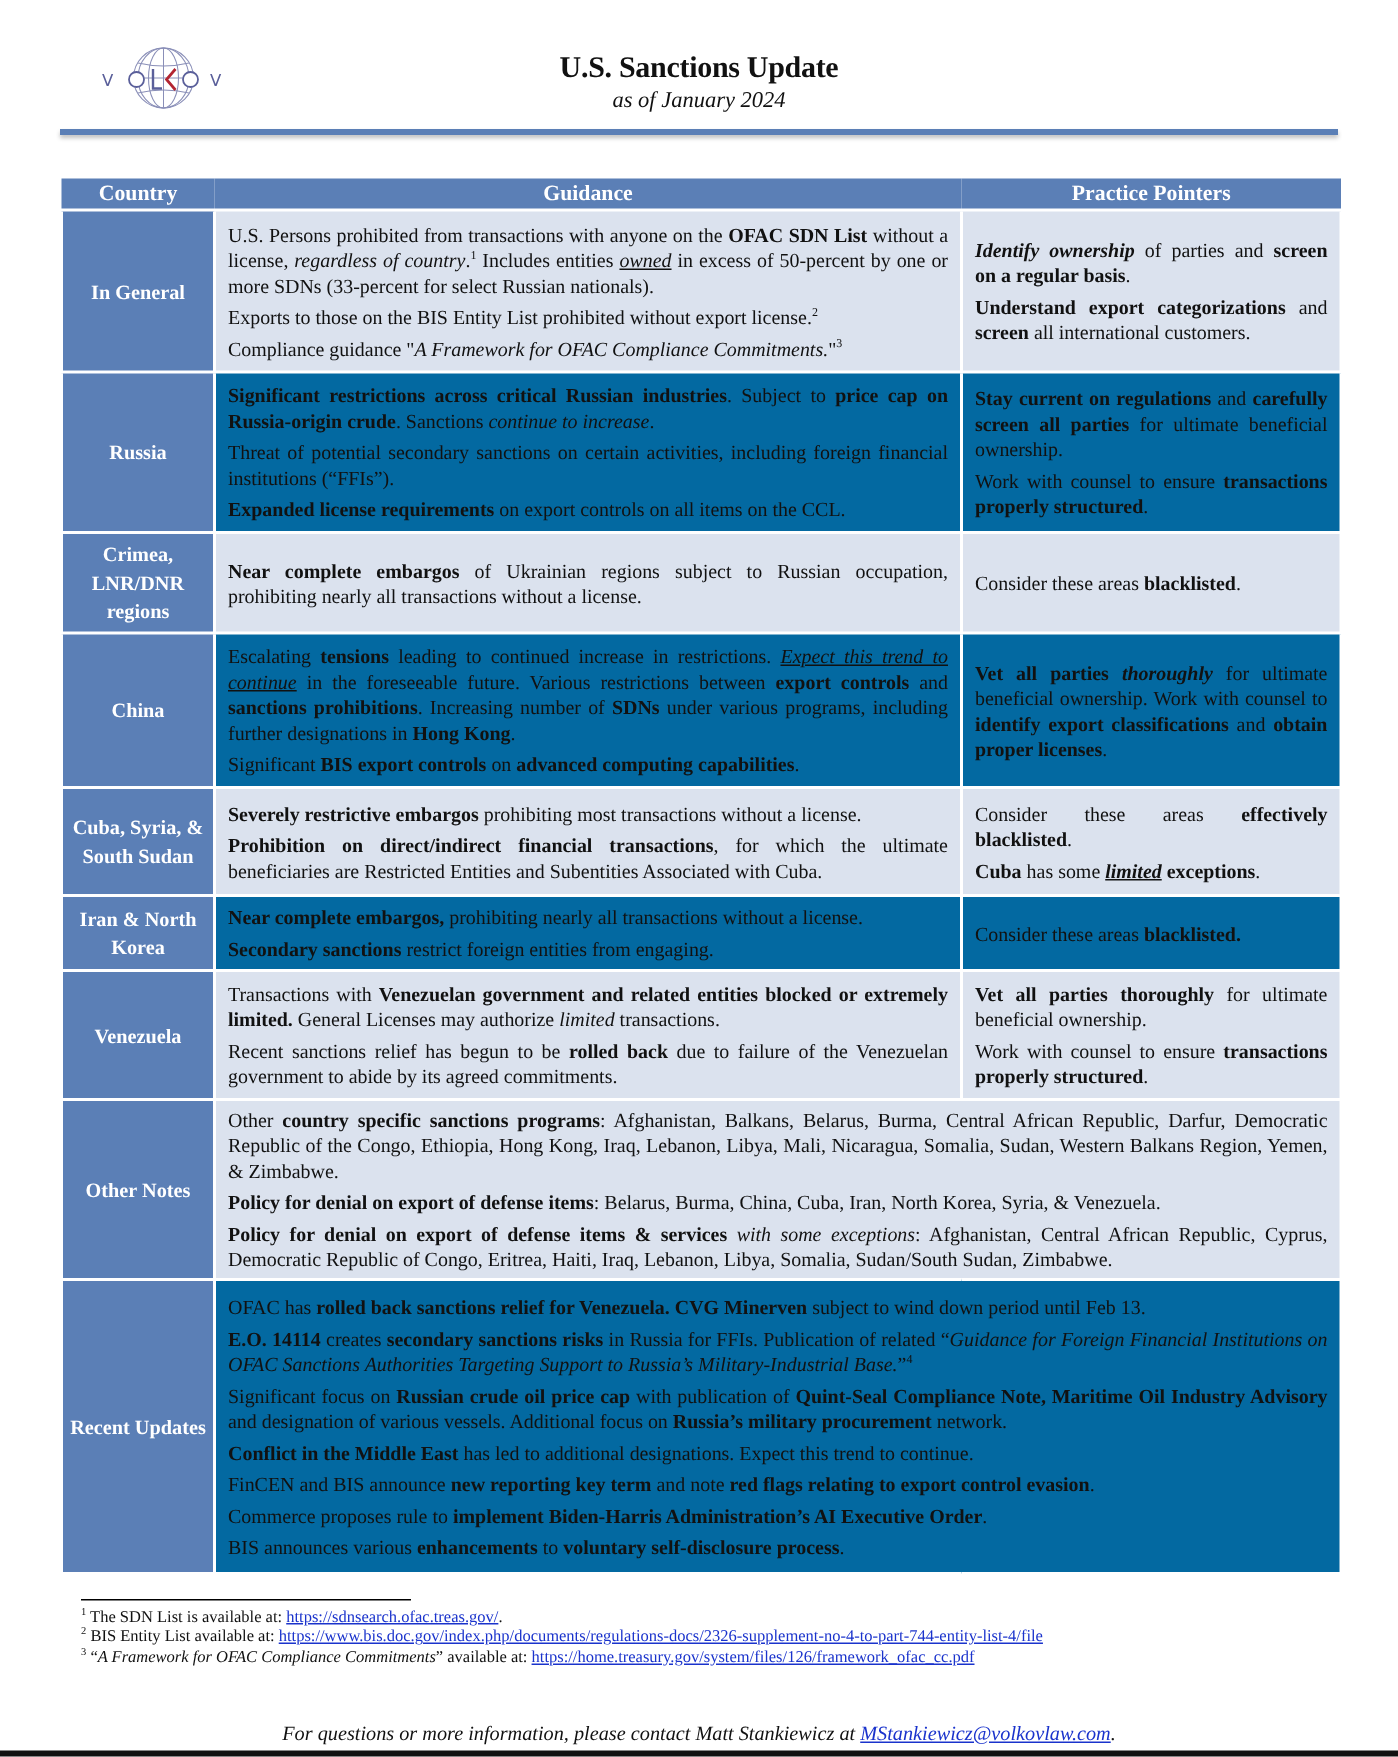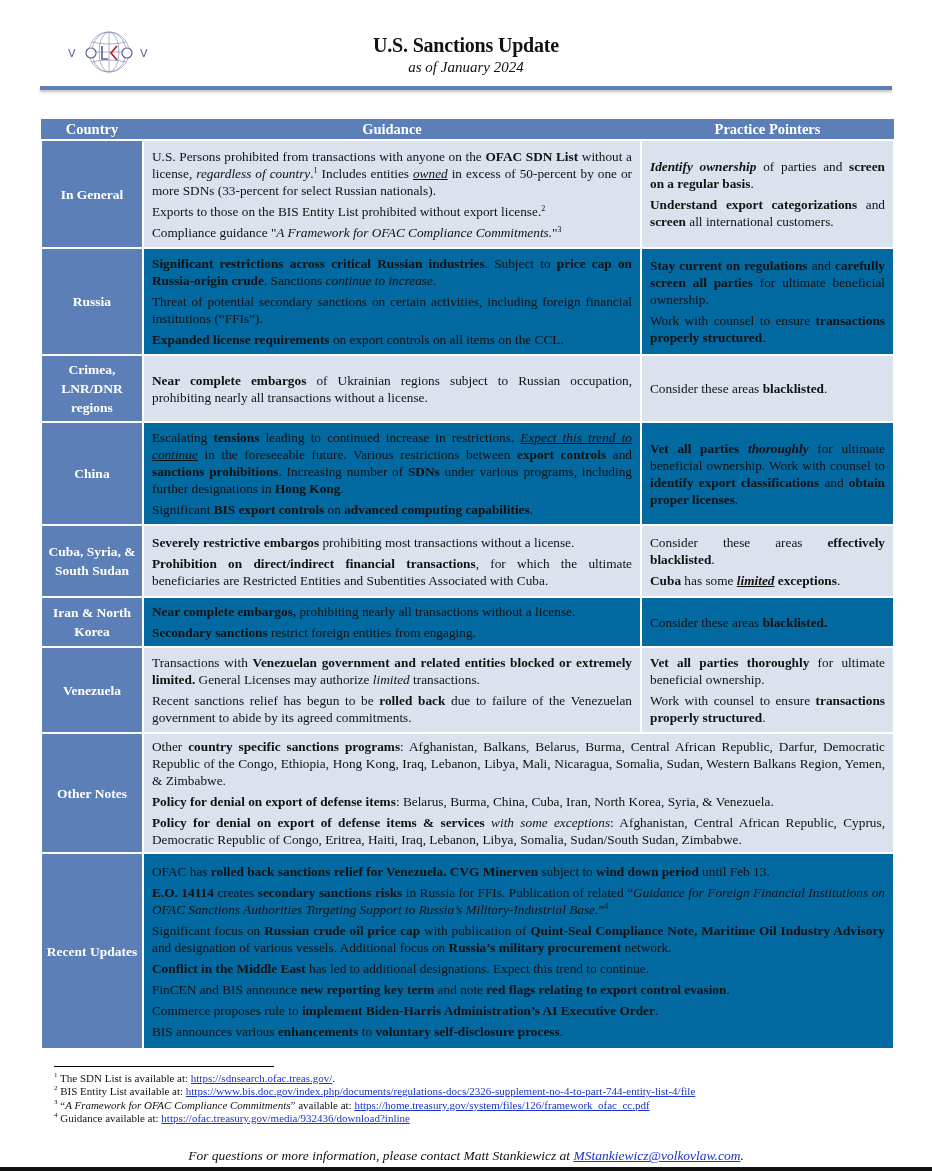--- a/index.html
+++ b/index.html
@@ -177,36 +177,35 @@
         <td class="country">Other Notes</td>
         <td class="g" colspan="2">
           <p><span>Other </span><span style="font-weight: bold;">country specific sanctions programs</span><span>: Afghanistan, Balkans, Belarus, Burma, Central African Republic, Darfur, Democratic Republic of the Congo, Ethiopia, Hong Kong, Iraq, Lebanon, Libya, Mali, Nicaragua, Somalia, Sudan, Western Balkans Region, Yemen, &amp; Zimbabwe.</span></p>
           <p><span style="font-weight: bold; margin-top: 24px;">Policy for denial on export of defense items</span><span>: Belarus, Burma, China, Cuba, Iran, North Korea, Syria, &amp; Venezuela.</span></p>
           <p><span style="font-weight: bold;">Policy for denial on export of defense items &amp; services</span><span> </span><span style="font-style: italic;">with some exceptions</span><span>: Afghanistan, Central African Republic, Cyprus, Democratic Republic of Congo, Eritrea, Haiti, Iraq, Lebanon, Libya, Somalia, Sudan/South Sudan, Zimbabwe.</span></p>
         </td>
       </tr>
       <tr class="dark" style="height: 196px;">
         <td class="country">Recent Updates</td>
         <td class="g" colspan="2">
-          <p><span>OFAC has </span><span style="font-weight: bold;">rolled back sanctions relief for Venezuela.  CVG Minerven</span><span> subject to </span><span style="font-weight: bold;">wind down period</span><span> until Feb 13.</span></p>
+          <p><span>OFAC has </span><span style="font-weight: bold;">rolled back sanctions relief for Venezuela.  CVG Minerven</span><span> subject to </span><span style="font-weight: normal;">wind down period</span><span> until Feb 13.</span></p>
           <p><span style="font-weight: bold;">E.O. 14114</span><span> creates </span><span style="font-weight: bold;">secondary sanctions risks</span><span> in Russia for FFIs. Publication of related “</span><span style="font-style: italic;">Guidance for Foreign Financial Institutions on OFAC Sanctions Authorities Targeting Support to Russia’s Military-Industrial Base.</span><span>”</span><sup>4</sup></p>
           <p><span>Significant focus on </span><span style="font-weight: bold;">Russian crude oil price cap</span><span> with publication of </span><span style="font-weight: bold;">Quint-Seal Compliance Note, Maritime Oil Industry Advisory</span><span> and designation of various vessels.  Additional focus on </span><span style="font-weight: bold;">Russia’s military procurement</span><span> network.</span></p>
           <p><span style="font-weight: bold;">Conflict in the Middle East</span><span> has led to additional designations. Expect this trend to continue.</span></p>
           <p><span>FinCEN and BIS announce </span><span style="font-weight: bold;">new reporting key term</span><span> and note </span><span style="font-weight: bold;">red flags relating to export control evasion</span><span>.</span></p>
           <p><span>Commerce proposes rule to </span><span style="font-weight: bold;">implement Biden-Harris Administration’s AI Executive Order</span><span>.</span></p>
           <p><span>BIS announces various </span><span style="font-weight: bold;">enhancements</span><span> to </span><span style="font-weight: bold;">voluntary self-disclosure process</span><span>.</span></p>
         </td>
       </tr>
     </tbody>
 </table>
 
 <div class="fn-rule"></div>
 <div class="footnotes" id="footnotes">
     <div class="fn"><sup>1</sup> <span>The SDN List is available at: </span><a>https://sdnsearch.ofac.treas.gov/</a><span>.</span></div>
     <div class="fn"><sup>2</sup> <span>BIS Entity List available at: </span><a>https://www.bis.doc.gov/index.php/documents/regulations-docs/2326-supplement-no-4-to-part-744-entity-list-4/file</a><span></span></div>
     <div class="fn"><sup>3</sup> <span>“</span><i>A Framework for OFAC Compliance Commitments</i><span>” available at: </span><a>https://home.treasury.gov/system/files/126/framework_ofac_cc.pdf</a><span></span></div>
-    <div class="fn"><sup>4</sup> <span>Guidance available at: </span><a>https://ofac.treasury.gov/media/932436/download?inline</a><span></span></div>
   </div>
 
 <div class="contact">
   <span>For questions or more information, please contact Matt Stankiewicz at </span><a>MStankiewicz@volkovlaw.com</a><span>.</span>
 </div>
 <div class="bottom-bar"></div>
 
 </body></html>

